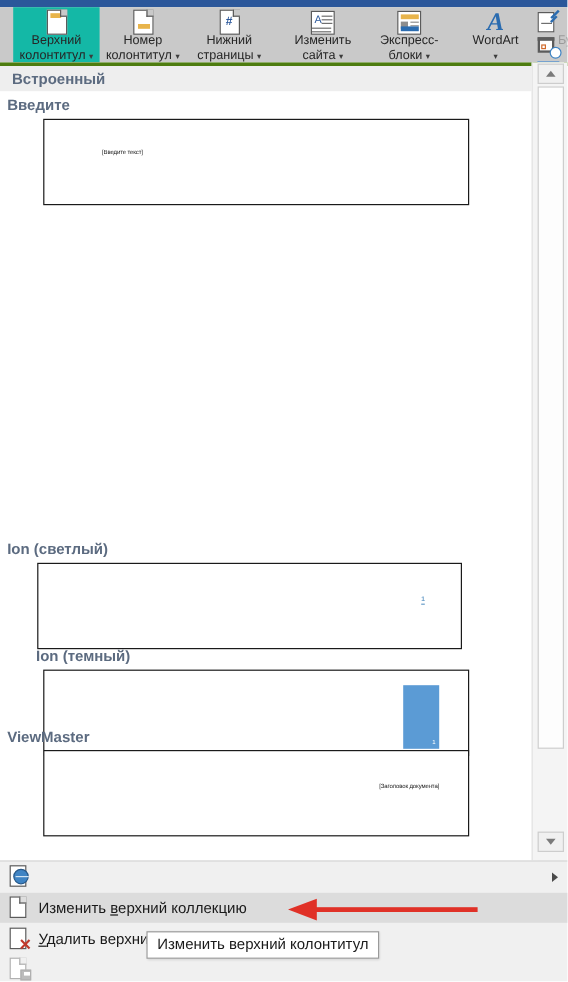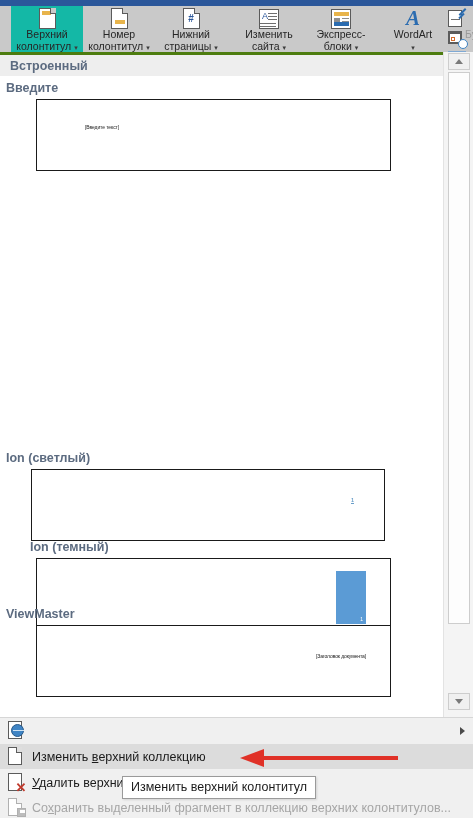--- a/index.html
+++ b/index.html
@@ -421,21 +421,20 @@
     </div>
 
     <div class="mrow disabled" style="top:77px;">
       <span class="ic">
         <span class="mi dim">
             <span class="p"></span>
             <span class="corner"></span>
             <span class="disk"></span>
           </span>
       </span>
-      <span class="txt"><span>Со</span><span class="u">х</span><span>ранить выделенный фрагмент в коллекцию верхних колонтитулов...</span></span>
     </div>
   </div>
 
   <div class="tooltip">
     <span>Изменить верхний колонтитул</span>
   </div>
 
   <div class="arrow-wrap">
     <div class="arrow-tail"></div>
     <div class="arrow-head"></div>

